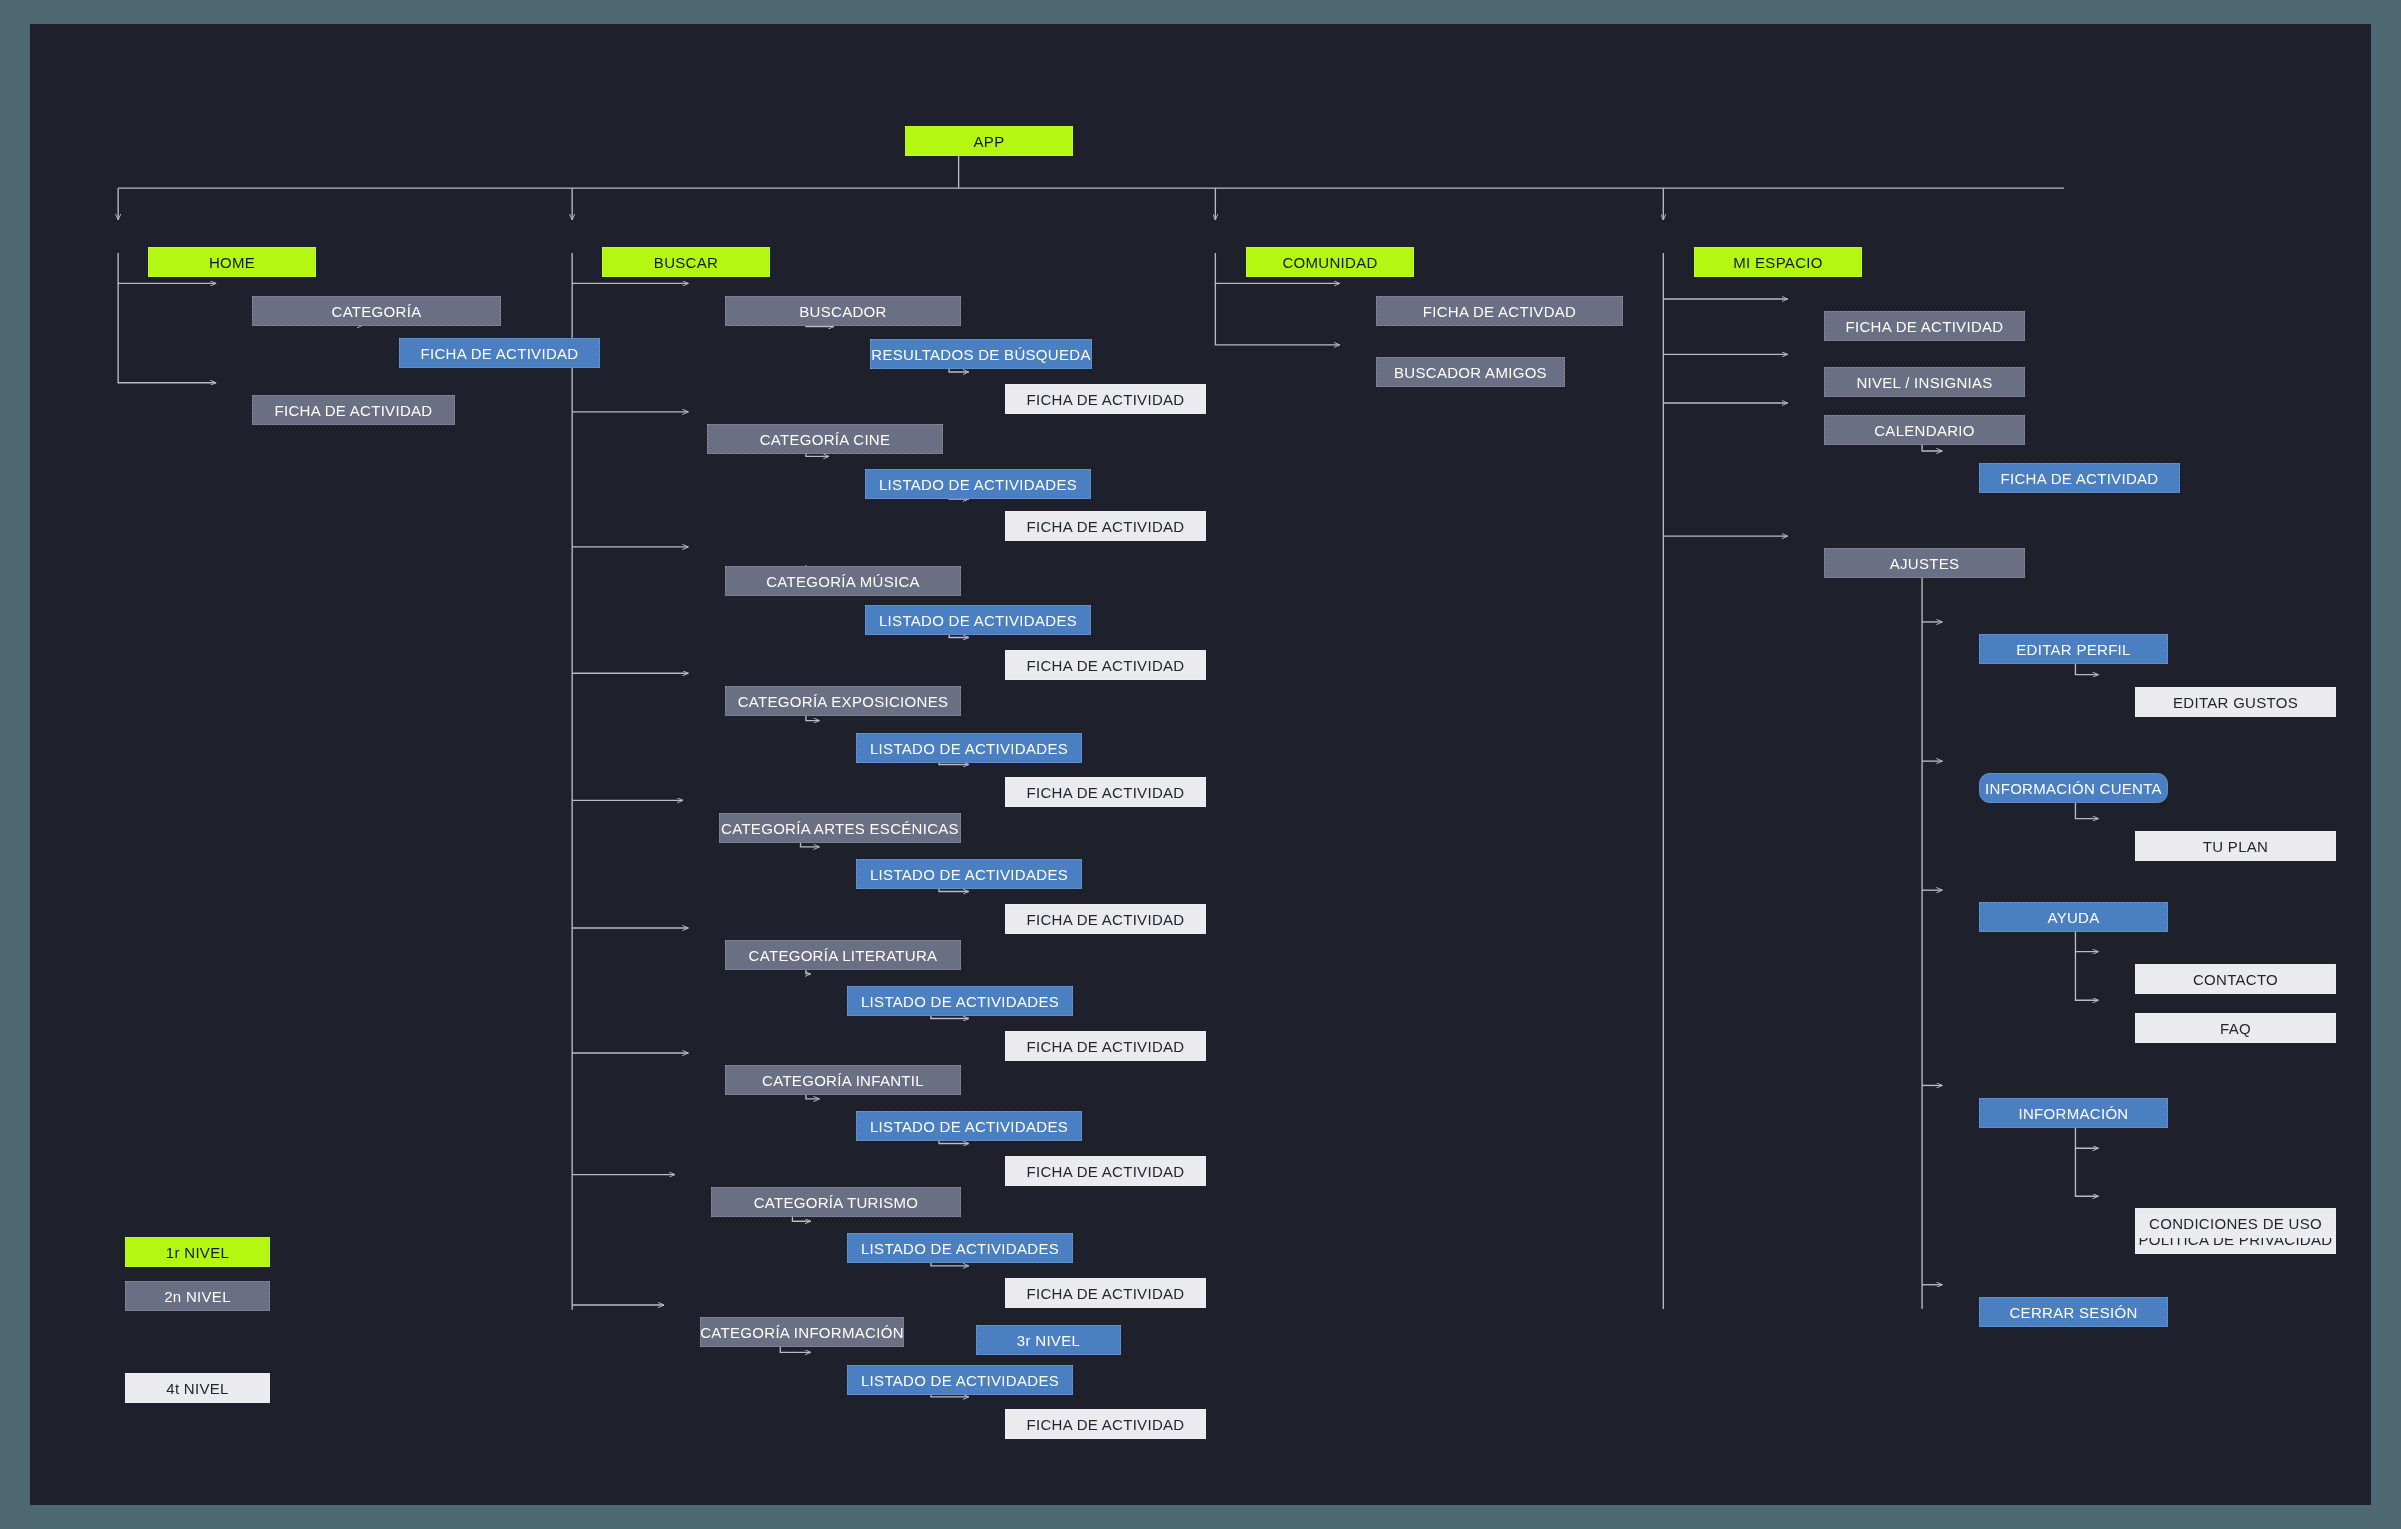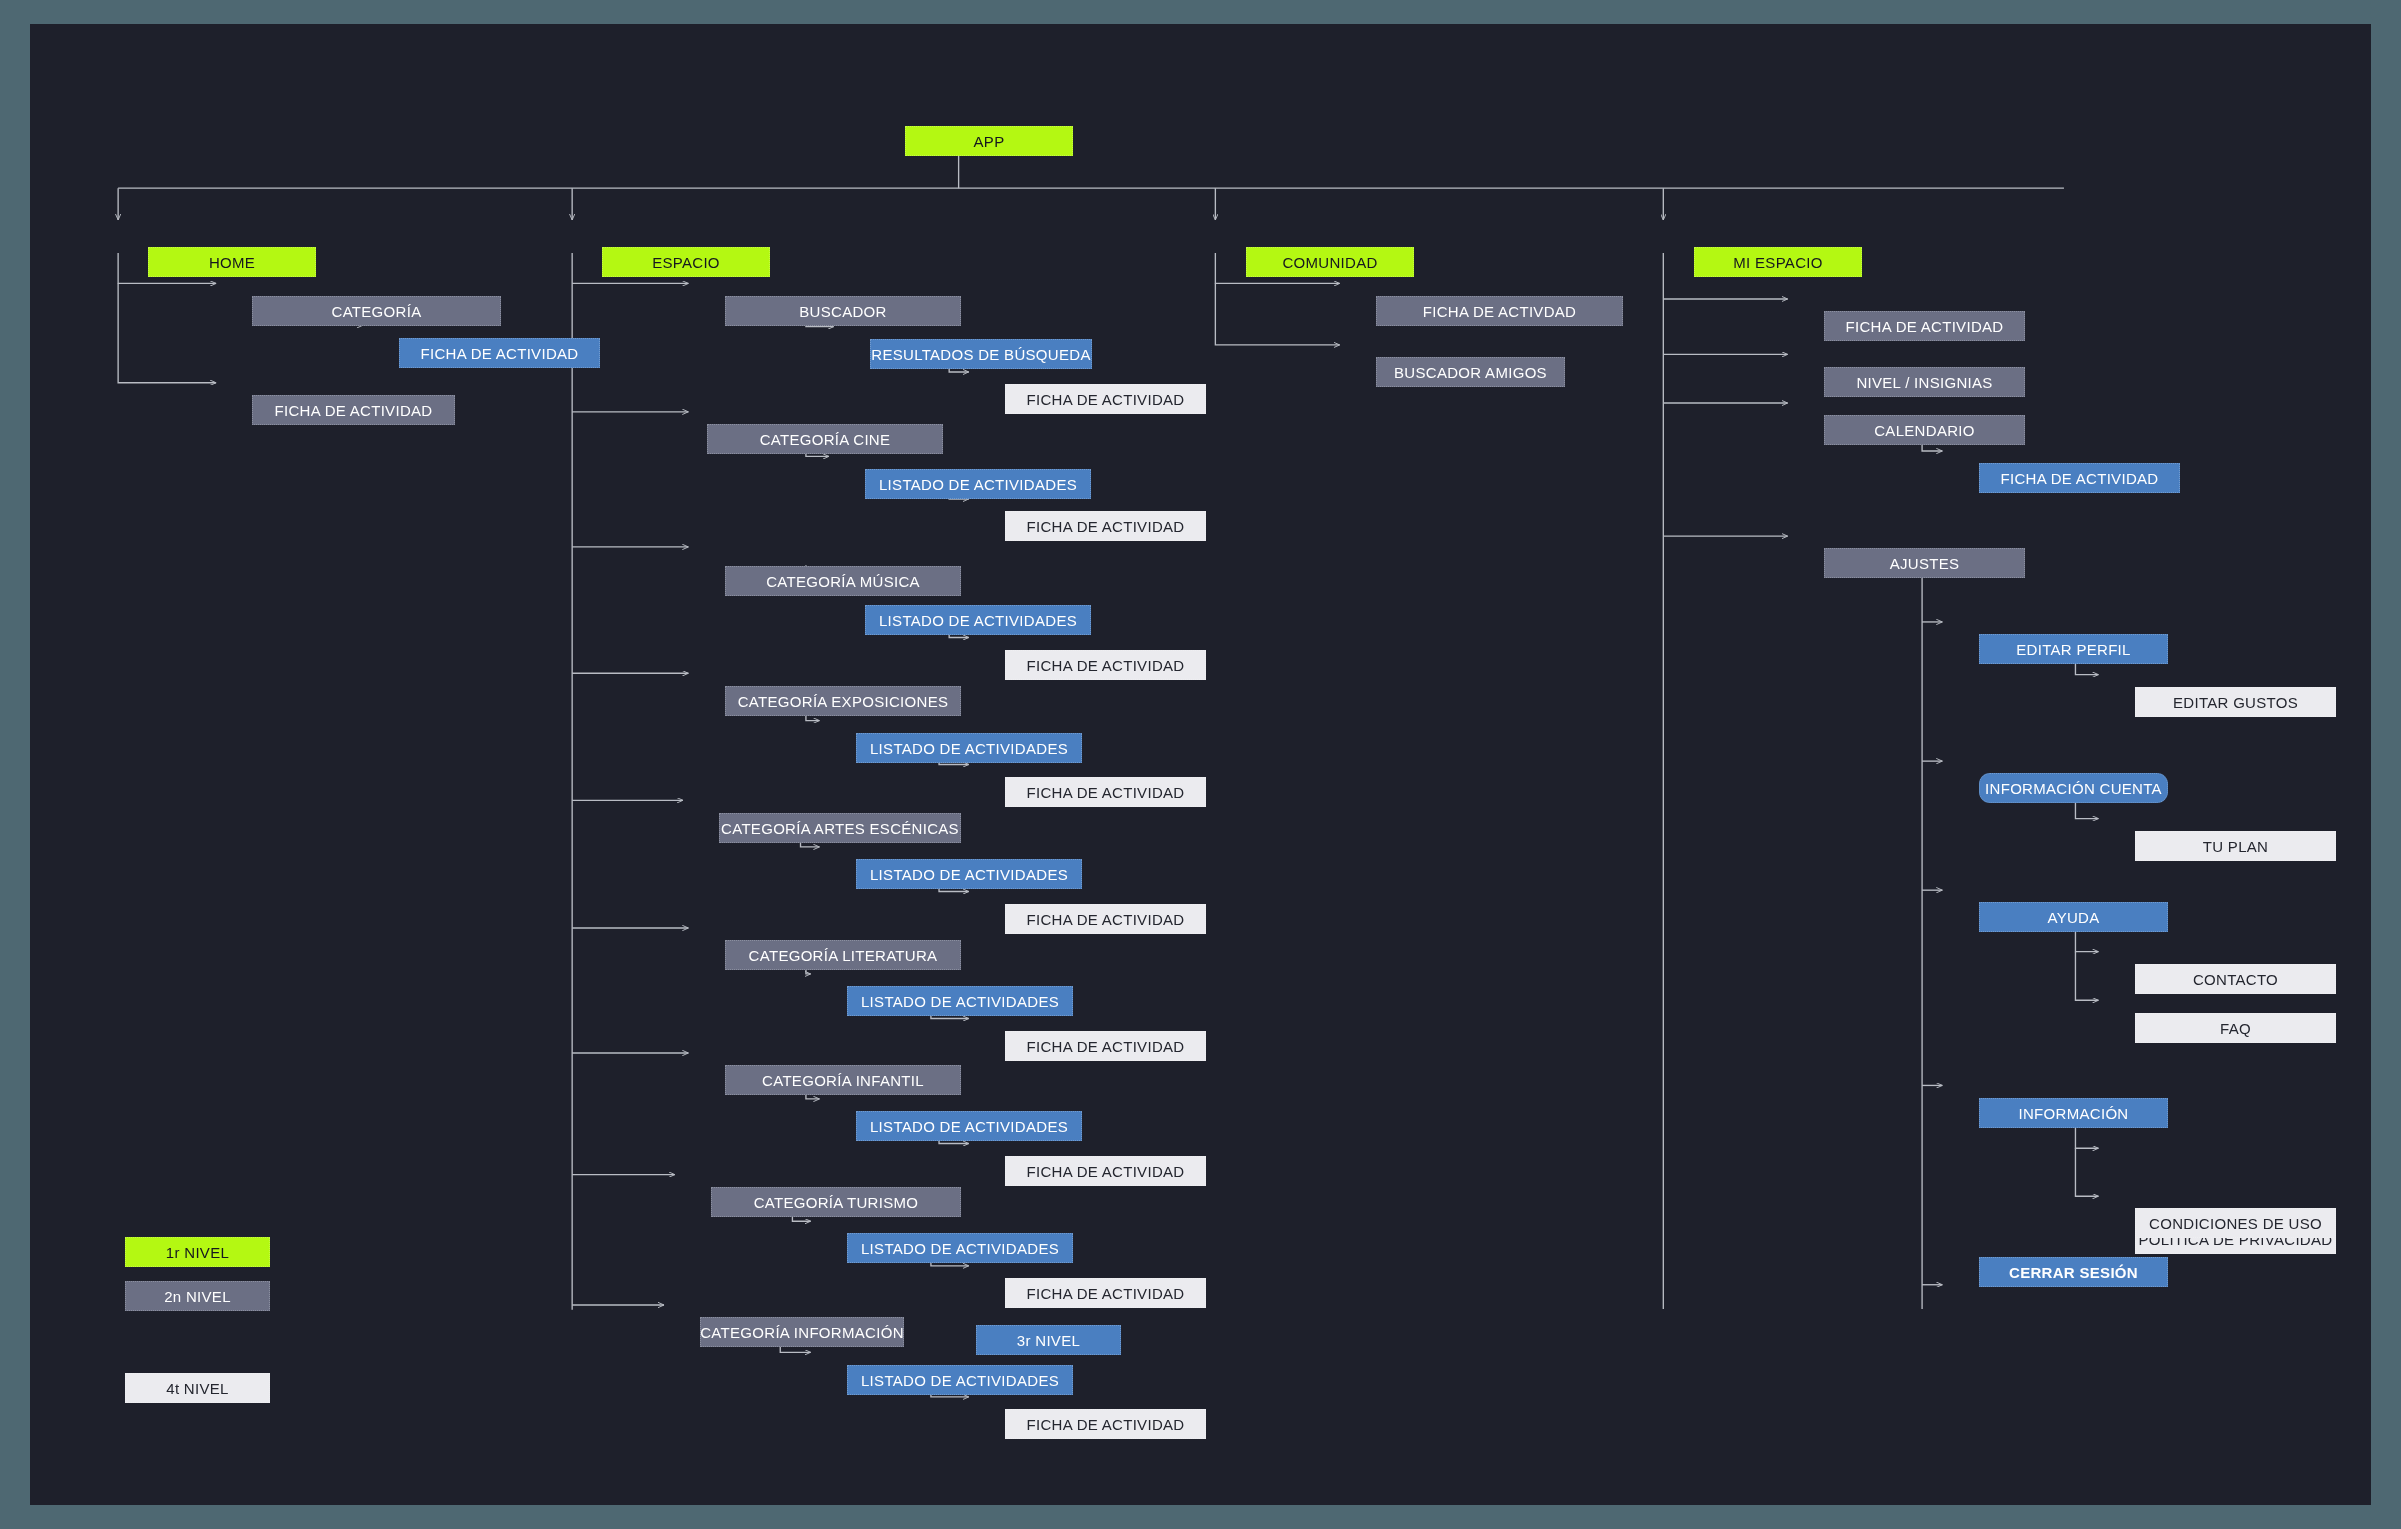--- a/index.html
+++ b/index.html
@@ -126,21 +126,21 @@
           <path d="M3027,1373 L3027,1445 L3061,1445" marker-end="url(#ah)"></path>
           <path d="M3027,1598 L3027,1664 L3061,1664" marker-end="url(#ah)"></path>
           <path d="M3027,1664 L3027,1735 L3061,1735" marker-end="url(#ah)"></path>
         </g>
       </svg>
     </div>
 
     <div id="nodes">
         <div class="node lvl1" style="left: 875px; top: 102px; width: 168px; height: 30px;">APP</div>
         <div class="node lvl1" style="left: 118px; top: 223px; width: 168px; height: 30px;">HOME</div>
-        <div class="node lvl1" style="left: 572px; top: 223px; width: 168px; height: 30px;">ESPACIO</div>
+        <div class="node lvl1" style="left: 572px; top: 223px; width: 168px; height: 30px;">BUSCAR</div>
         <div class="node lvl1" style="left: 1216px; top: 223px; width: 168px; height: 30px;">COMUNIDAD</div>
         <div class="node lvl1" style="left: 1664px; top: 223px; width: 168px; height: 30px;">MI ESPACIO</div>
         <div class="node lvl2" style="left: 222px; top: 272px; width: 249px; height: 30px;">CATEGORÍA</div>
         <div class="node lvl3" style="left: 369px; top: 314px; width: 201px; height: 30px;">FICHA DE ACTIVIDAD</div>
         <div class="node lvl2" style="left: 222px; top: 371px; width: 203px; height: 30px;">FICHA DE ACTIVIDAD</div>
         <div class="node lvl2" style="left: 695px; top: 272px; width: 236px; height: 30px;">BUSCADOR</div>
         <div class="node lvl3" style="left: 840px; top: 315px; width: 222px; height: 30px;">RESULTADOS DE BÚSQUEDA</div>
         <div class="node lvl4" style="left: 975px; top: 360px; width: 201px; height: 30px;">FICHA DE ACTIVIDAD</div>
         <div class="node lvl2" style="left: 677px; top: 400px; width: 236px; height: 30px;">CATEGORÍA CINE</div>
         <div class="node lvl3" style="left: 835px; top: 445px; width: 226px; height: 30px;">LISTADO DE ACTIVIDADES</div>
@@ -176,21 +176,21 @@
         <div class="node lvl3" style="left: 1949px; top: 610px; width: 189px; height: 30px;">EDITAR PERFIL</div>
         <div class="node lvl4" style="left: 2105px; top: 663px; width: 201px; height: 30px;">EDITAR GUSTOS</div>
         <div class="node lvl3" style="left: 1949px; top: 749px; width: 189px; height: 30px; border-radius: 11px;">INFORMACIÓN CUENTA</div>
         <div class="node lvl4" style="left: 2105px; top: 807px; width: 201px; height: 30px;">TU PLAN</div>
         <div class="node lvl3" style="left: 1949px; top: 878px; width: 189px; height: 30px;">AYUDA</div>
         <div class="node lvl4" style="left: 2105px; top: 940px; width: 201px; height: 30px;">CONTACTO</div>
         <div class="node lvl4" style="left: 2105px; top: 989px; width: 201px; height: 30px;">FAQ</div>
         <div class="node lvl3" style="left: 1949px; top: 1074px; width: 189px; height: 30px;">INFORMACIÓN</div>
         <div class="node lvl4" style="left: 2105px; top: 1200px; width: 201px; height: 30px;">POLÍTICA DE PRIVACIDAD</div>
         <div class="node lvl4" style="left: 2105px; top: 1184px; width: 201px; height: 30px;">CONDICIONES DE USO</div>
-        <div class="node lvl3" style="left: 1949px; top: 1233px; width: 189px; height: 30px; font-weight: bold;">CERRAR SESIÓN</div>
+        <div class="node lvl3" style="left: 1949px; top: 1273px; width: 189px; height: 30px;">CERRAR SESIÓN</div>
         <div class="node lvl1" style="left: 95px; top: 1213px; width: 145px; height: 30px;">1r NIVEL</div>
         <div class="node lvl2" style="left: 95px; top: 1257px; width: 145px; height: 30px;">2n NIVEL</div>
         <div class="node lvl3" style="left: 946px; top: 1301px; width: 145px; height: 30px;">3r NIVEL</div>
         <div class="node lvl4" style="left: 95px; top: 1349px; width: 145px; height: 30px;">4t NIVEL</div>
       </div>
 
   </div>
 </div>
 
 

